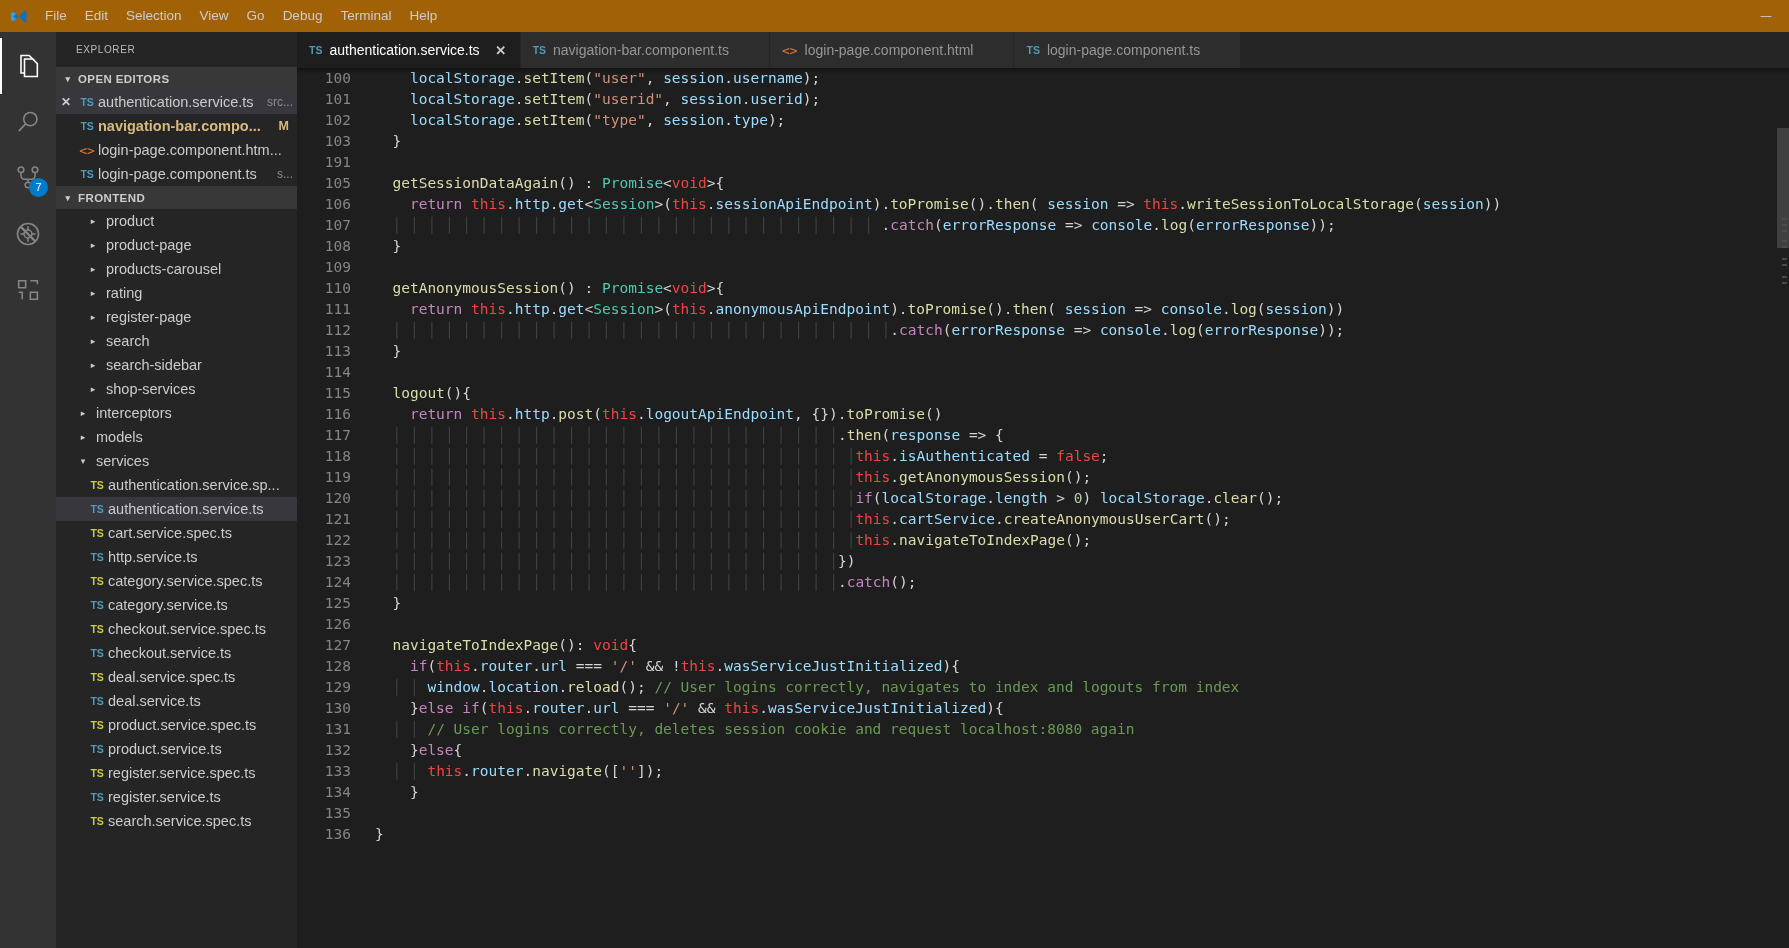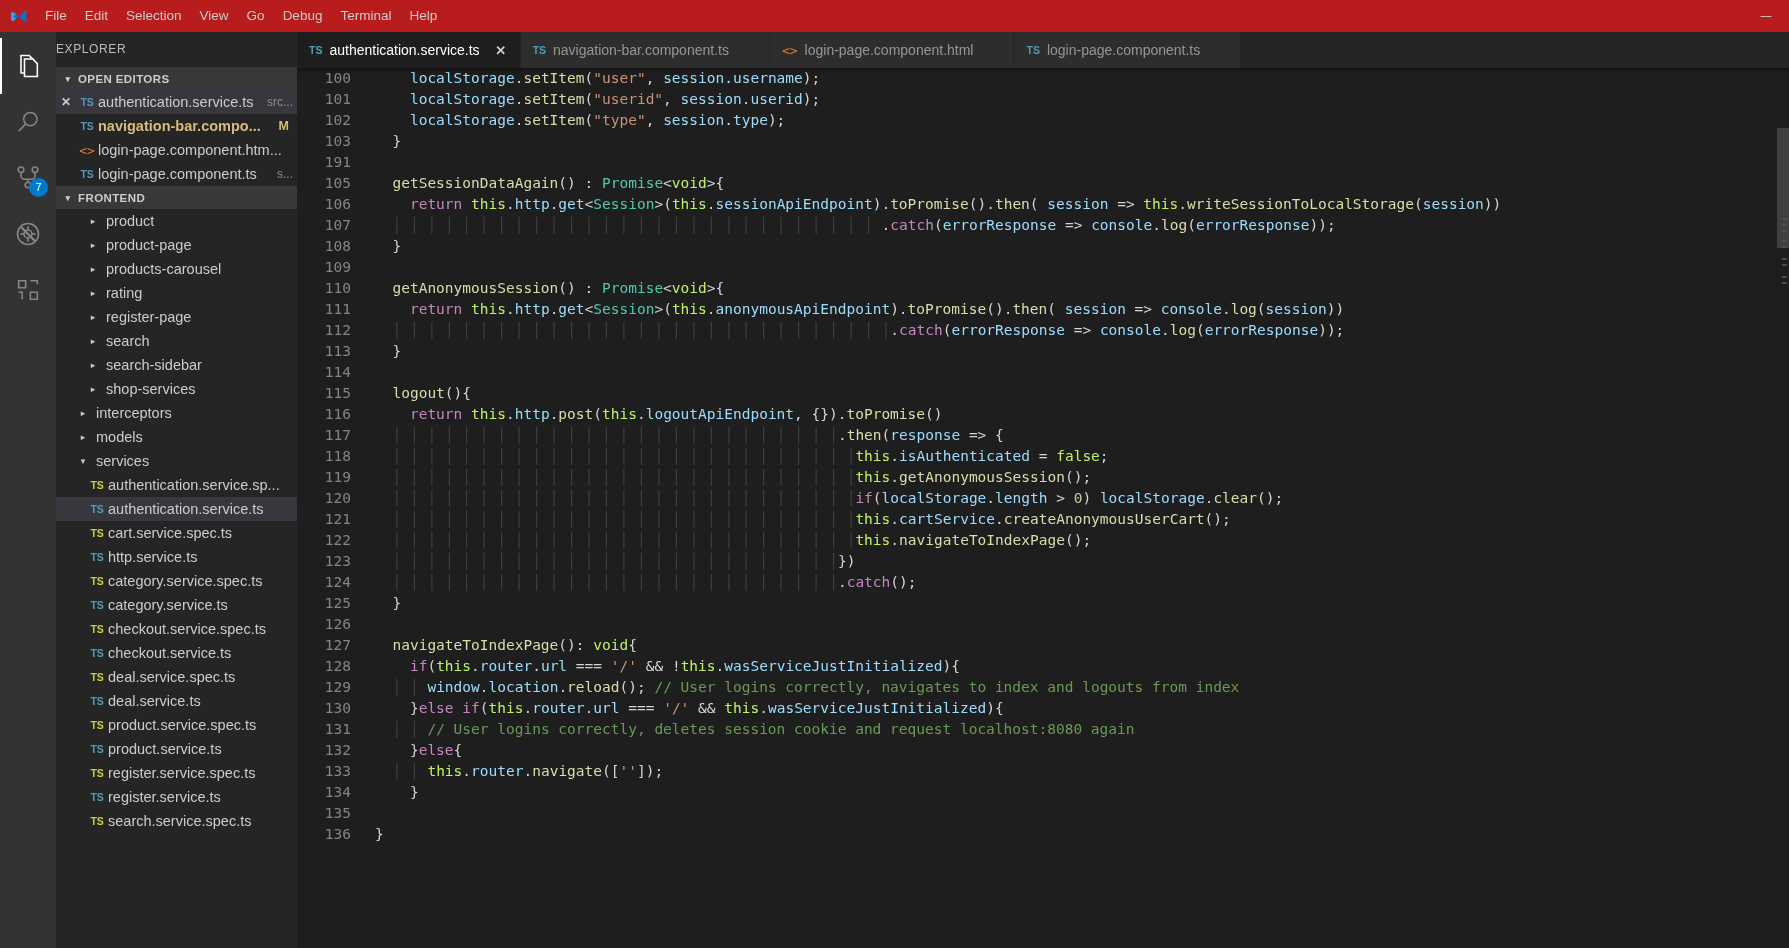--- a/index.html
+++ b/index.html
@@ -6,21 +6,21 @@
   html, body {
     width: 1789px; height: 948px;
     background: #1e1e1e;
     font-family: "DejaVu Sans", sans-serif;
     overflow: hidden;
   }
   .app { position: relative; width: 1789px; height: 948px; display: flex; flex-direction: column; }
 
   
   .titlebar {
-    height: 32px; background: #b91c1c; color: #cccccc;
+    height: 32px; background: #a16207; color: #cccccc;
     display: flex; align-items: center; flex: 0 0 32px;
     font-size: 13px; position: relative;
   }
   .vscode-logo { width: 36px; height: 32px; display: flex; align-items: center; justify-content: center; }
   .vscode-logo svg { width: 19px; height: 19px; }
   .menubar { display: flex; align-items: center; height: 32px; }
   .menu-item {
     padding: 0 9px; height: 32px; line-height: 32px; color: #cccccc;
     font-size: 13.5px; cursor: default; white-space: nowrap;
     font-family: "Liberation Sans", sans-serif;
@@ -59,22 +59,22 @@
     text-align: center; padding: 0 4px;
     font-family: "Liberation Sans", sans-serif;
   }
 
   
   .sidebar {
     width: 241px; flex: 0 0 241px; background: #252526;
     display: flex; flex-direction: column; overflow: hidden;
   }
   .sidebar-title {
-    height: 35px; line-height: 35px; color: #bbbbbb; font-size: 12px;
-    letter-spacing: 0.6px; flex: 0 0 35px;
+    height: 35px; line-height: 35px; color: #bbbbbb; font-size: 10px;
+    letter-spacing: 0.6px; padding-left: 20px; flex: 0 0 35px;
     font-family: "Liberation Sans", sans-serif;
   }
   .section-header {
     height: 23px; display: flex; align-items: center; background: #383838;
     color: #cccccc; font-size: 11.5px; font-weight: bold; letter-spacing: .4px;
     padding-left: 5px; flex: 0 0 23px;
     font-family: "Liberation Sans", sans-serif;
   }
   .section-header .tw { margin-right: 3px; display: inline-block; }
   .tree-area { overflow: hidden; }
@@ -127,21 +127,21 @@
     user-select: none;
   }
   .gutter div { height: 21px; }
   .code {
     flex: 1 1 auto; position: relative; overflow: hidden;
     font-family: "DejaVu Sans Mono", monospace; font-size: 14.5px; line-height: 21px;
     color: #d4d4d4; white-space: pre; padding-left: 8px;
   }
   .code .ln { height: 21px; }
   
-  .k  { color: #bef264; margin-top: 16px; }  
+  .k  { color: #ef4444; margin-top: 16px; }  
   .kp { color: #c586c0; }  
   .fn { color: #dcdcaa; }  
   .ty { color: #4ec9b0; }  
   .st { color: #ce9178; }  
   .va { color: #9cdcfe; }  
   .cm { color: #6a9955; }  
   .nu { color: #b5cea8; }  
   .iguide { color: #404040; }
 
   

